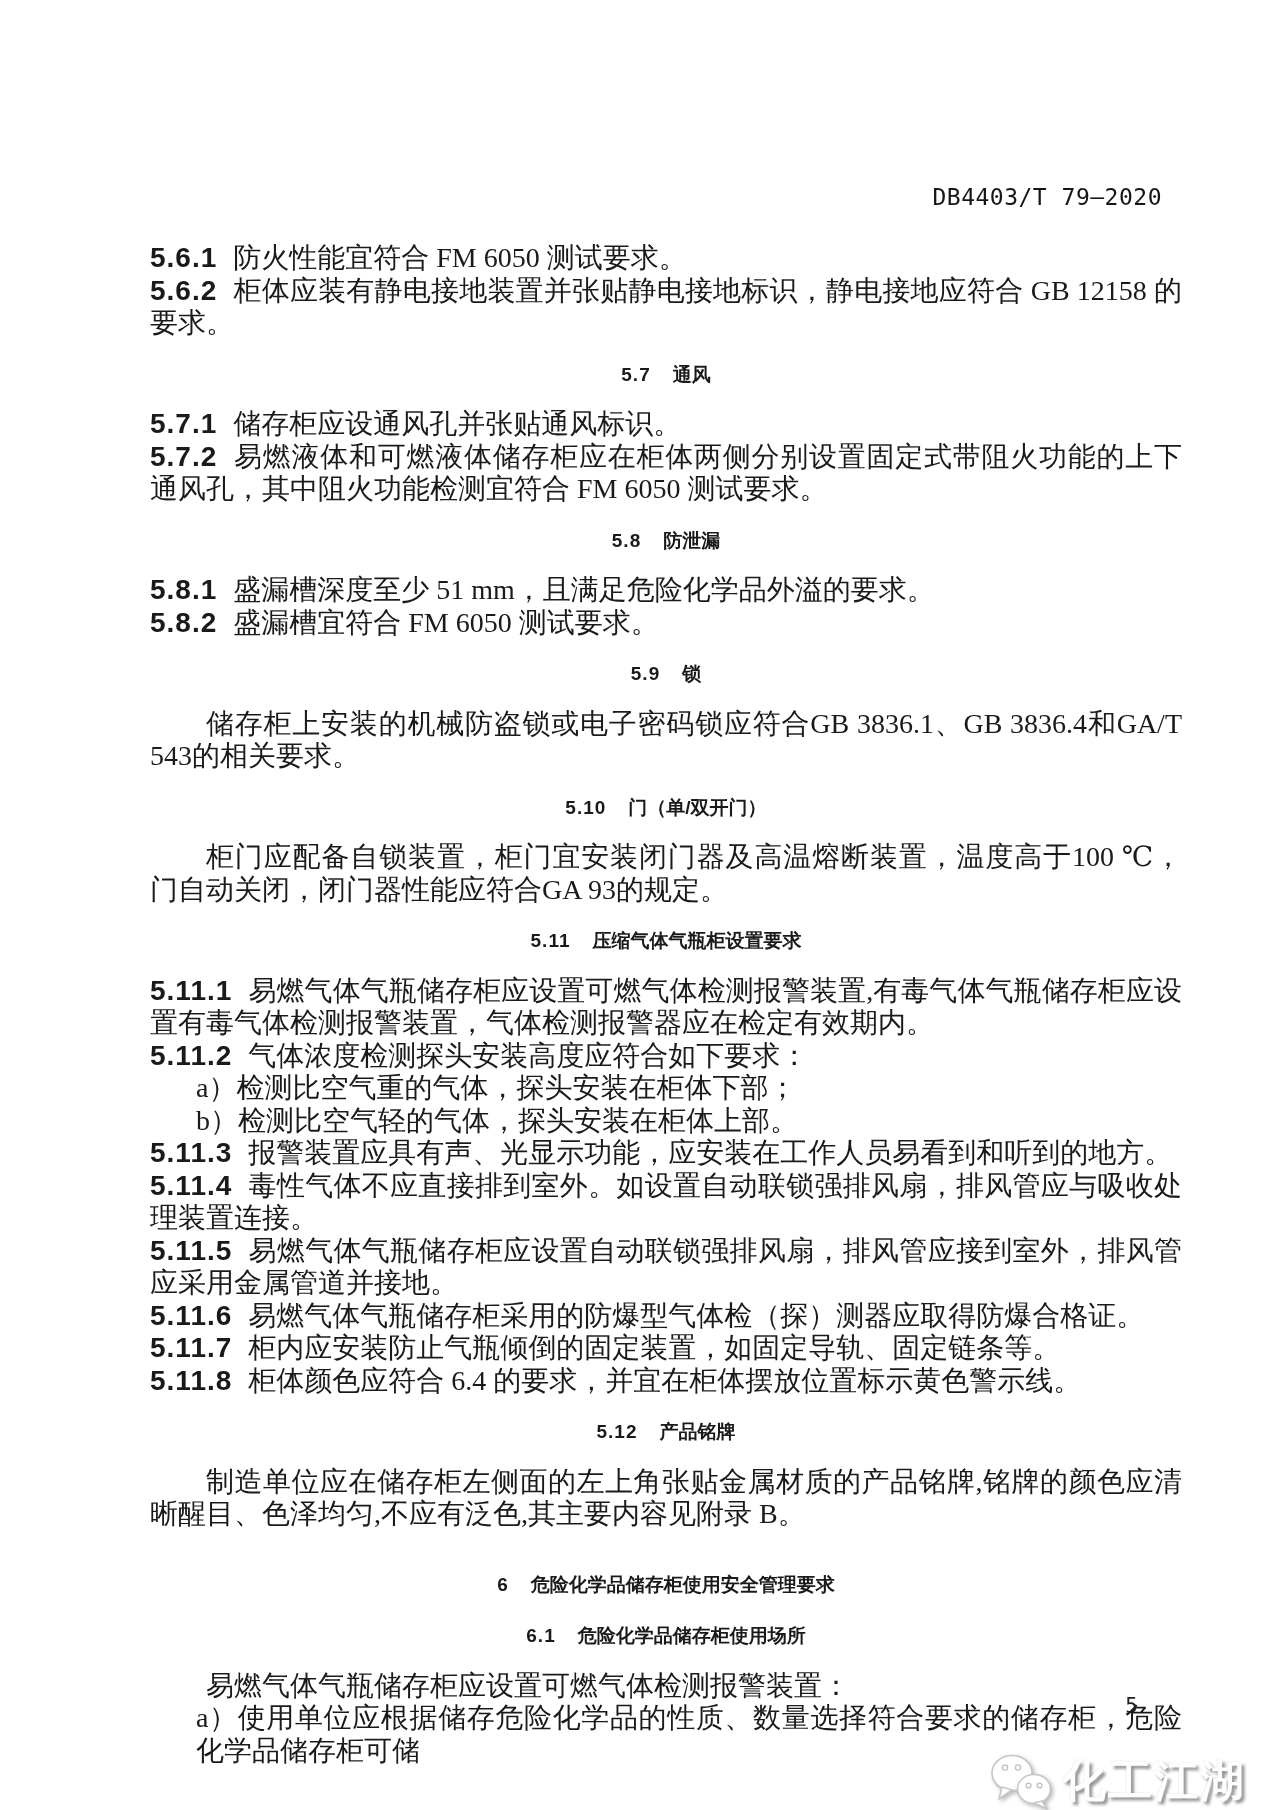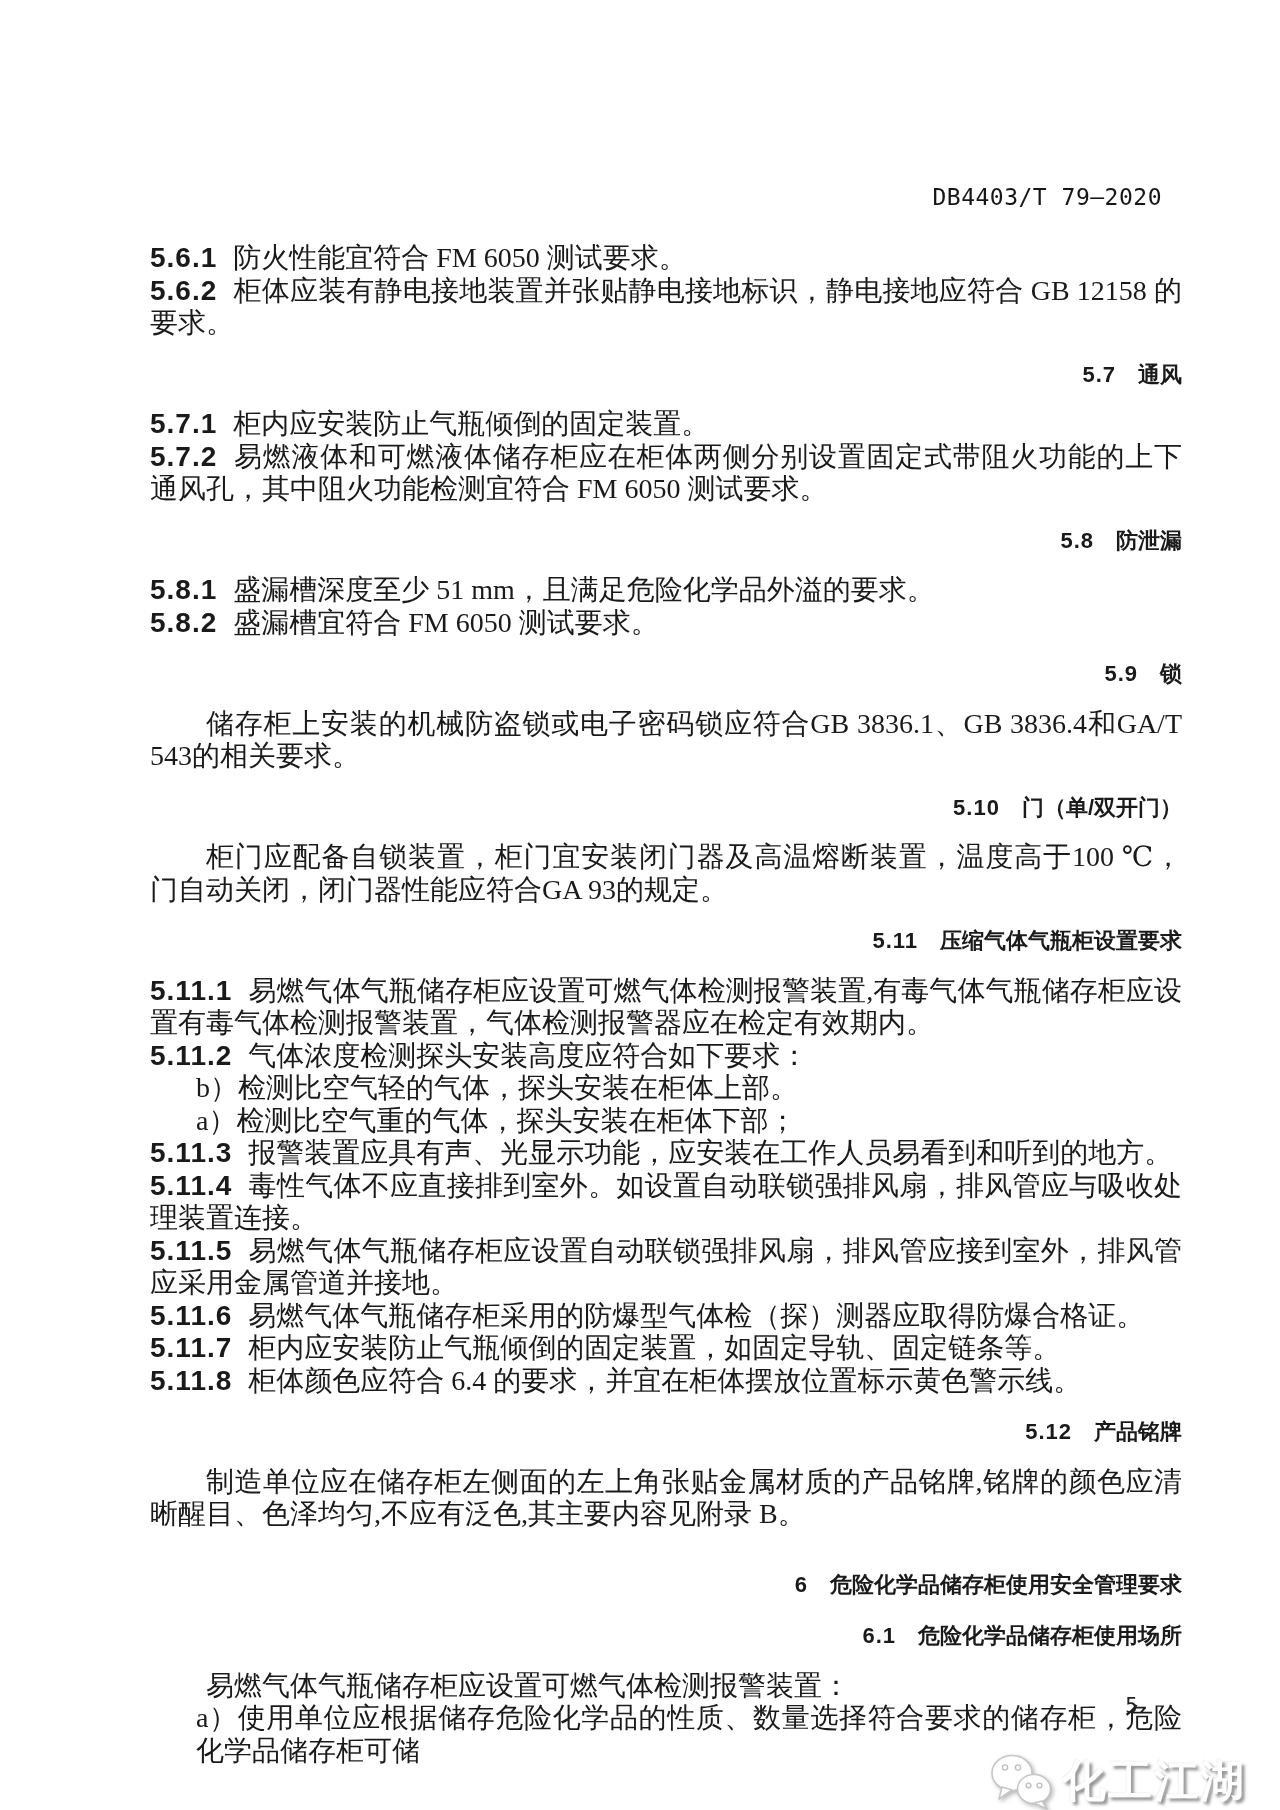--- a/index.html
+++ b/index.html
@@ -38,24 +38,24 @@
     font-weight:bold;
     letter-spacing:1px;
     margin-right:16px;
     white-space:nowrap;
   }
   .para{text-indent:2em;}
   .list{padding-left:46px;}
   .h2,.h1{
     font-family:"Liberation Sans","DejaVu Sans",sans-serif;
     font-weight:bold;
-    font-size:22px;
+    font-size:19px;
     line-height:32.5px;
     margin:19px 0 17px 0;
-    text-align:right;
+    text-align:center;
   }
   .h1{margin-top:38px;}
   .h2 .num,.h1 .num{
     letter-spacing:1px;
     margin-right:22px;
     white-space:nowrap;
   }
   .page-number{
     position:absolute;
     top:1662px;
@@ -92,34 +92,34 @@
 <div class="page">
 
   <div class="header">
     <span>DB4403/T 79—2020</span>
   </div>
 
   <main class="content" id="content">
       <div class="clause"><span class="num">5.6.1</span><span class="txt">防火性能宜符合 FM 6050 测试要求。</span></div>
       <div class="clause"><span class="num">5.6.2</span><span class="txt">柜体应装有静电接地装置并张贴静电接地标识，静电接地应符合 GB 12158 的要求。</span></div>
       <div class="h2"><span class="num">5.7</span><span class="txt">通风</span></div>
-      <div class="clause"><span class="num">5.7.1</span><span class="txt">柜内应安装防止气瓶倾倒的固定装置。</span></div>
+      <div class="clause"><span class="num">5.7.1</span><span class="txt">储存柜应设通风孔并张贴通风标识。</span></div>
       <div class="clause"><span class="num">5.7.2</span><span class="txt">易燃液体和可燃液体储存柜应在柜体两侧分别设置固定式带阻火功能的上下通风孔，其中阻火功能检测宜符合 FM 6050 测试要求。</span></div>
       <div class="h2"><span class="num">5.8</span><span class="txt">防泄漏</span></div>
       <div class="clause"><span class="num">5.8.1</span><span class="txt">盛漏槽深度至少 51 mm，且满足危险化学品外溢的要求。</span></div>
       <div class="clause"><span class="num">5.8.2</span><span class="txt">盛漏槽宜符合 FM 6050 测试要求。</span></div>
       <div class="h2"><span class="num">5.9</span><span class="txt">锁</span></div>
       <div class="para"><span class="txt">储存柜上安装的机械防盗锁或电子密码锁应符合GB 3836.1、GB 3836.4和GA/T 543的相关要求。</span></div>
       <div class="h2"><span class="num">5.10</span><span class="txt">门（单/双开门）</span></div>
       <div class="para"><span class="txt">柜门应配备自锁装置，柜门宜安装闭门器及高温熔断装置，温度高于100 ℃，门自动关闭，闭门器性能应符合GA 93的规定。</span></div>
       <div class="h2"><span class="num">5.11</span><span class="txt">压缩气体气瓶柜设置要求</span></div>
       <div class="clause"><span class="num">5.11.1</span><span class="txt">易燃气体气瓶储存柜应设置可燃气体检测报警装置,有毒气体气瓶储存柜应设置有毒气体检测报警装置，气体检测报警器应在检定有效期内。</span></div>
       <div class="clause"><span class="num">5.11.2</span><span class="txt">气体浓度检测探头安装高度应符合如下要求：</span></div>
+      <div class="list"><span class="txt">a）检测比空气重的气体，探头安装在柜体下部；</span></div>
       <div class="list"><span class="txt">b）检测比空气轻的气体，探头安装在柜体上部。</span></div>
-      <div class="list"><span class="txt">a）检测比空气重的气体，探头安装在柜体下部；</span></div>
       <div class="clause"><span class="num">5.11.3</span><span class="txt">报警装置应具有声、光显示功能，应安装在工作人员易看到和听到的地方。</span></div>
       <div class="clause"><span class="num">5.11.4</span><span class="txt">毒性气体不应直接排到室外。如设置自动联锁强排风扇，排风管应与吸收处理装置连接。</span></div>
       <div class="clause"><span class="num">5.11.5</span><span class="txt">易燃气体气瓶储存柜应设置自动联锁强排风扇，排风管应接到室外，排风管应采用金属管道并接地。</span></div>
       <div class="clause"><span class="num">5.11.6</span><span class="txt">易燃气体气瓶储存柜采用的防爆型气体检（探）测器应取得防爆合格证。</span></div>
       <div class="clause"><span class="num">5.11.7</span><span class="txt">柜内应安装防止气瓶倾倒的固定装置，如固定导轨、固定链条等。</span></div>
       <div class="clause"><span class="num">5.11.8</span><span class="txt">柜体颜色应符合 6.4 的要求，并宜在柜体摆放位置标示黄色警示线。</span></div>
       <div class="h2"><span class="num">5.12</span><span class="txt">产品铭牌</span></div>
       <div class="para"><span class="txt">制造单位应在储存柜左侧面的左上角张贴金属材质的产品铭牌,铭牌的颜色应清晰醒目、色泽均匀,不应有泛色,其主要内容见附录 B。</span></div>
       <div class="h1"><span class="num">6</span><span class="txt">危险化学品储存柜使用安全管理要求</span></div>
       <div class="h2"><span class="num">6.1</span><span class="txt">危险化学品储存柜使用场所</span></div>

